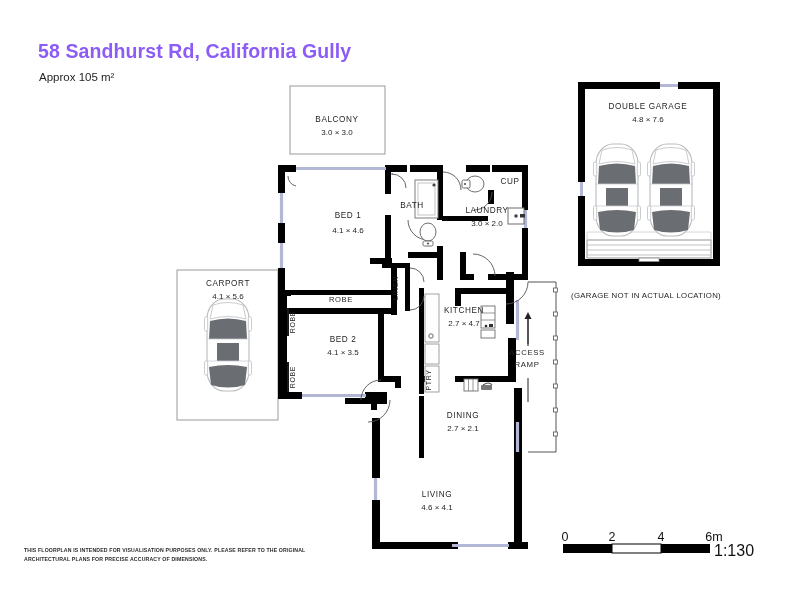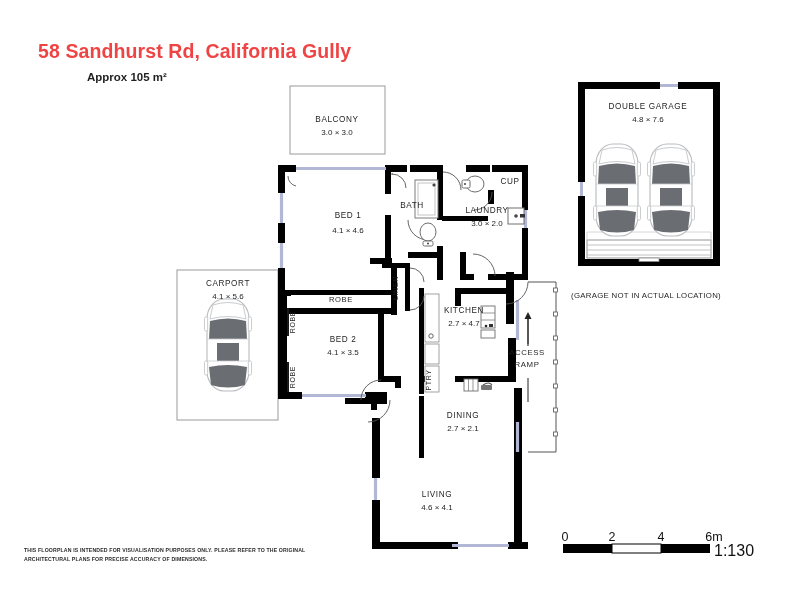--- a/index.html
+++ b/index.html
@@ -16,32 +16,31 @@
     font-family: "Liberation Sans", sans-serif;
     color: #1a1a1a;
   }
   #page-title {
     position: absolute;
     left: 38px;
     top: 40px;
     font-size: 19.5px;
     font-weight: bold;
     letter-spacing: 0.1px;
-    color: #ef4444;
+    color: #8b5cf6;
     white-space: nowrap;
   }
   #page-subtitle {
     position: absolute;
     left: 39px;
     top: 71px;
     font-size: 11.5px;
-    font-weight: bold;
+    font-weight: normal;
     color: #1f1f1f;
     white-space: nowrap;
-    margin-left: 48px;
   }
   #plan-canvas {
     position: absolute;
     left: 0;
     top: 0;
     width: 800px;
     height: 600px;
   }
   #disclaimer {
     position: absolute;

